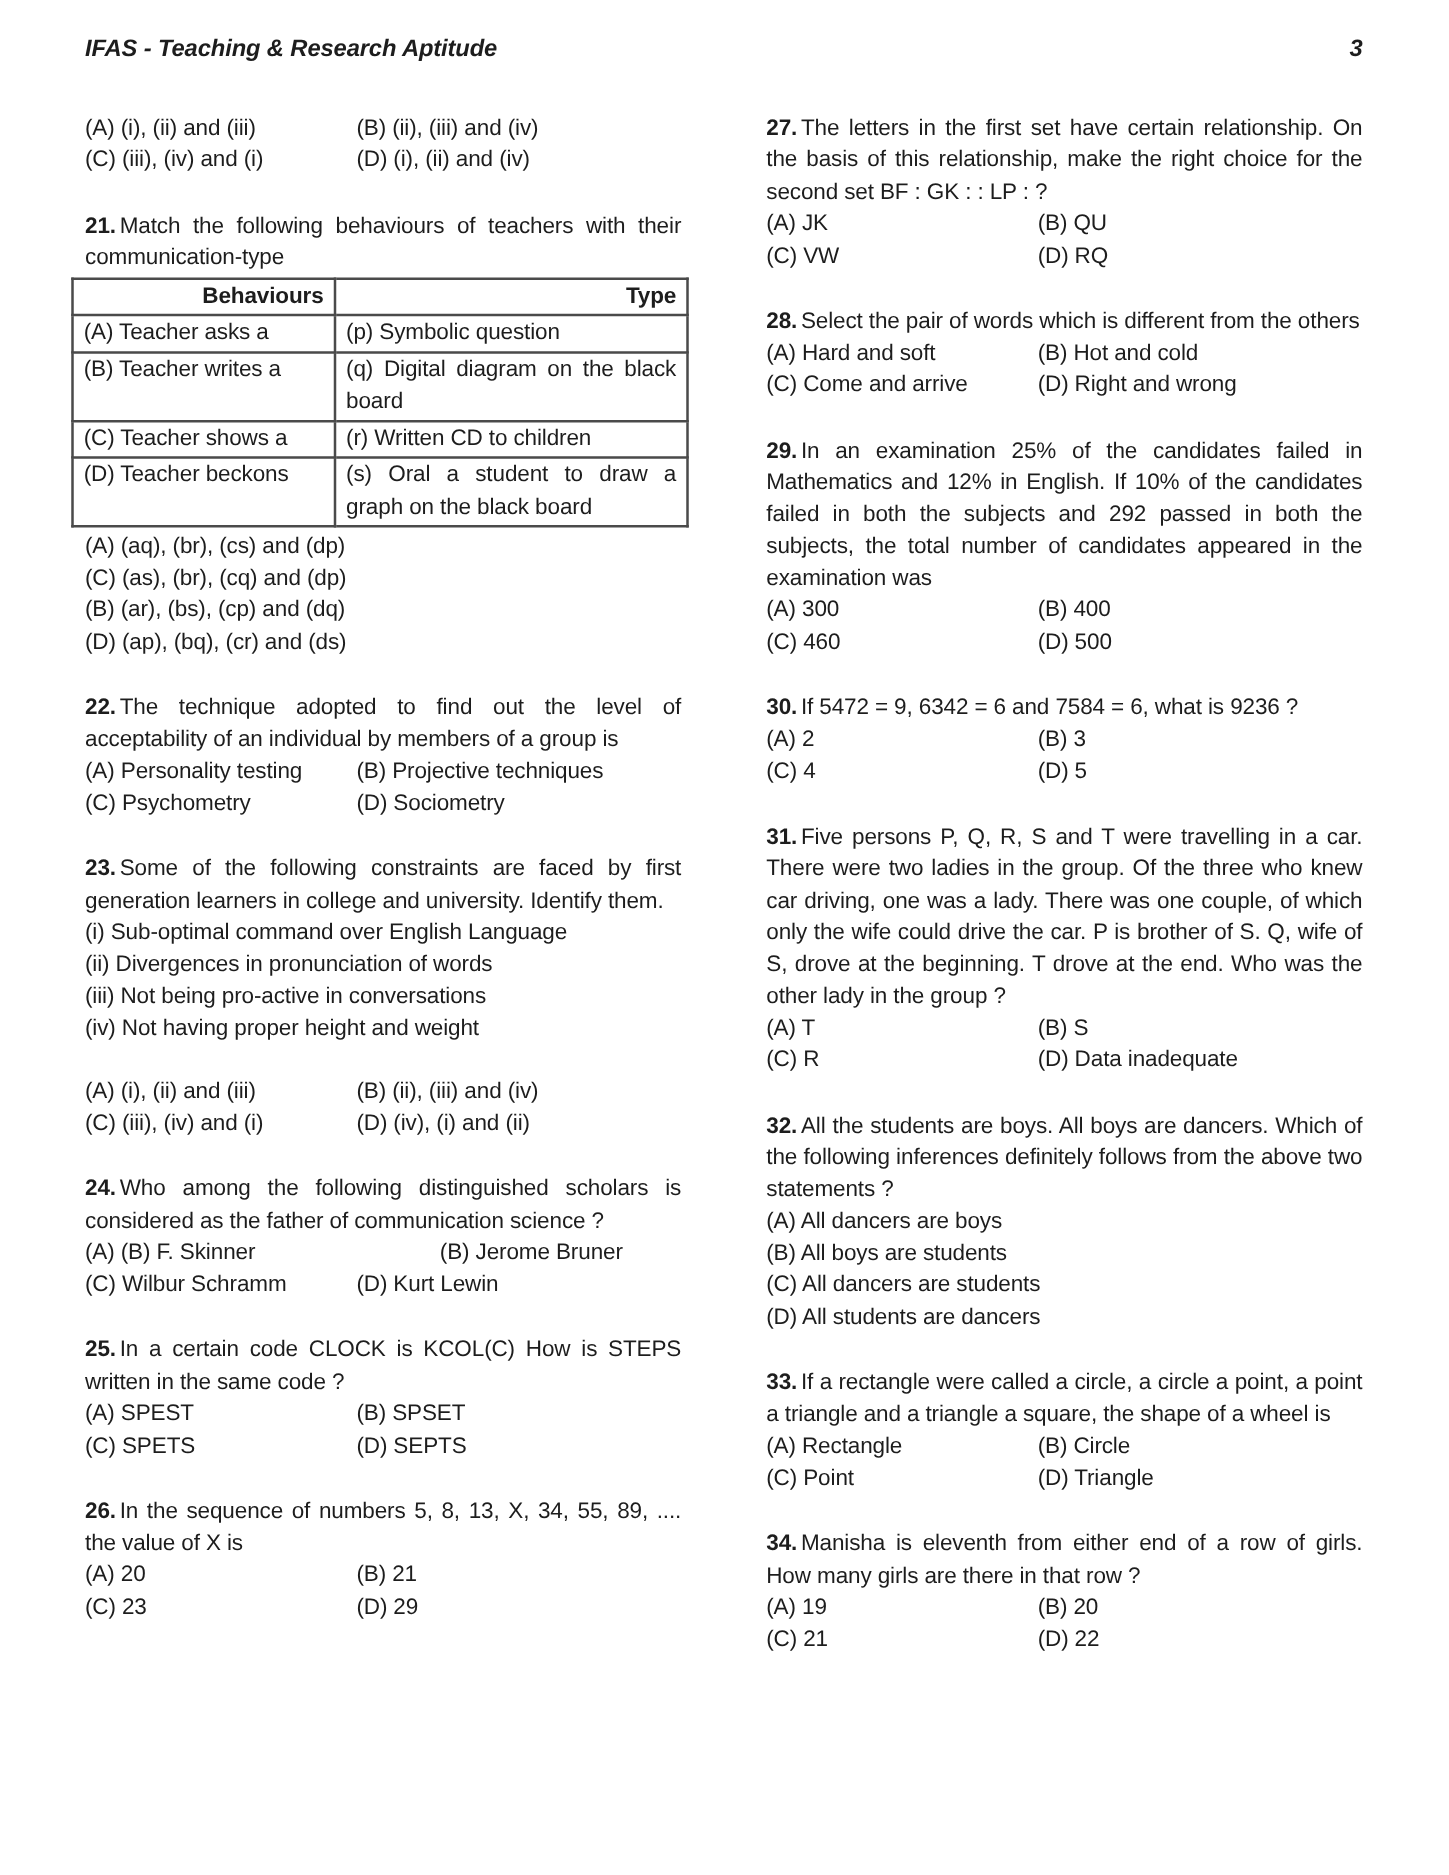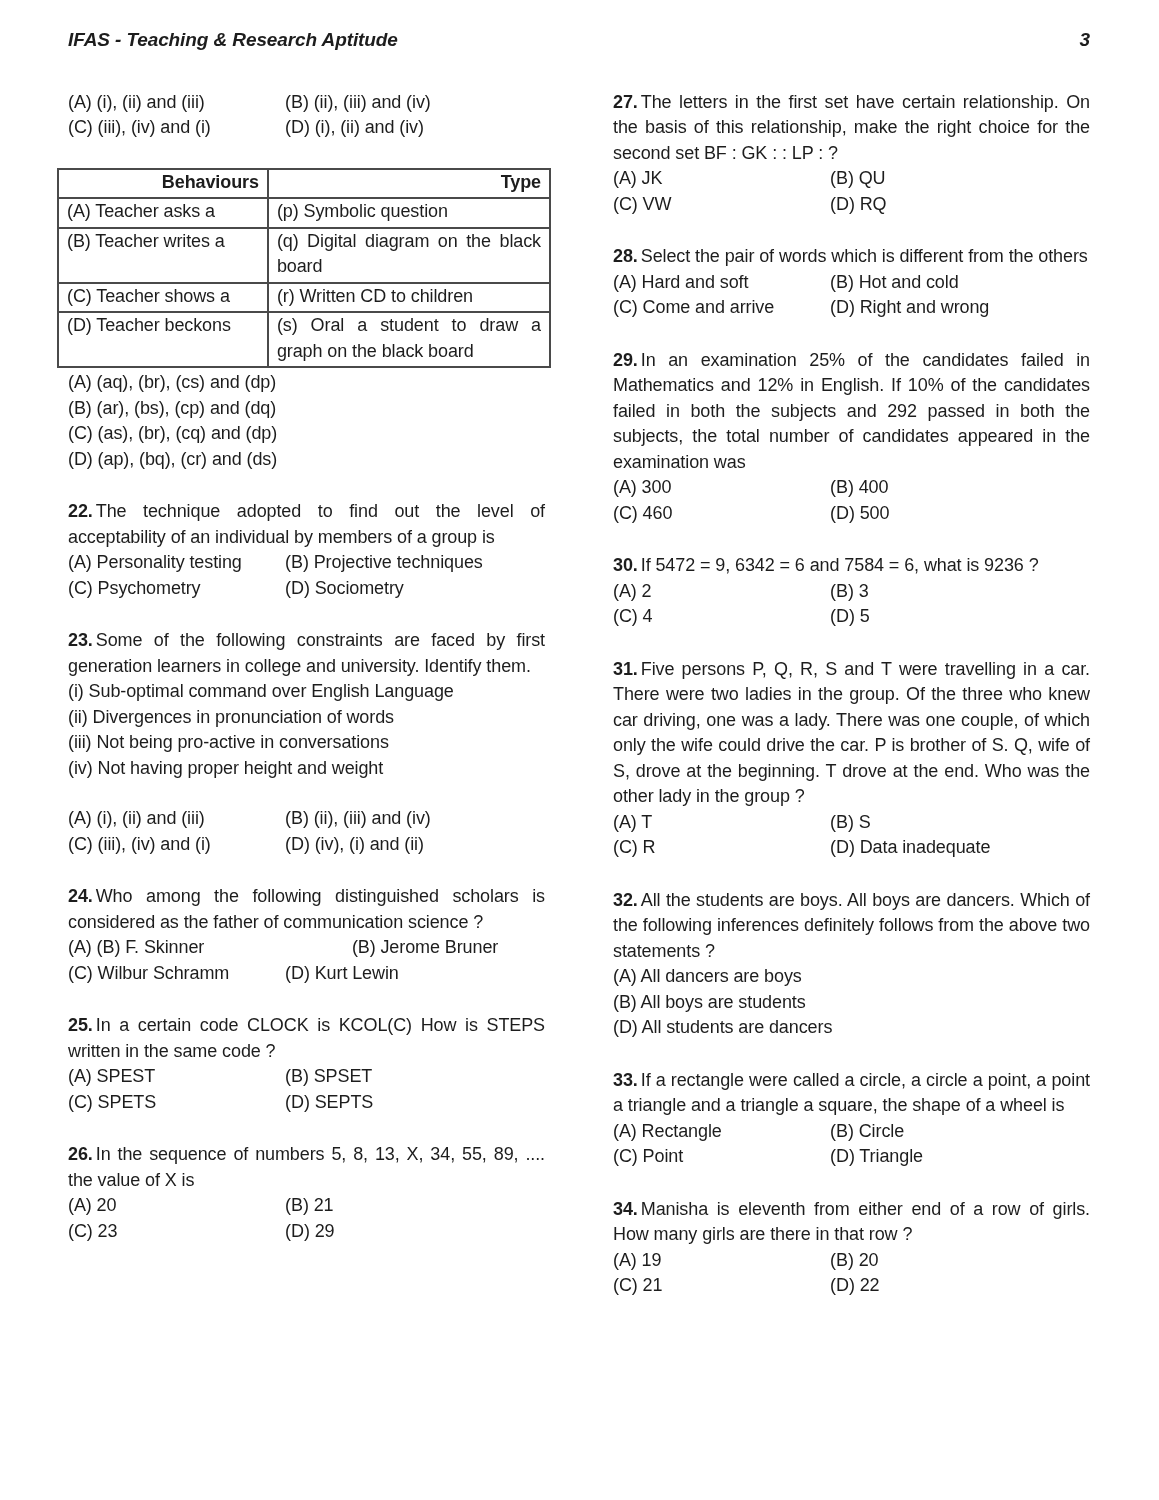--- a/index.html
+++ b/index.html
@@ -65,20 +65,21 @@
           <span class="opt-a">(A) (i), (ii) and (iii)</span>
           <span class="opt-b">(B) (ii), (iii) and (iv)</span>
         </div>
         <div class="opt-row">
           <span class="opt-a">(C) (iii), (iv) and (i)</span>
           <span class="opt-b">(D) (i), (ii) and (iv)</span>
         </div>
       </div>
 
       <div class="question">
+        <p class="qtext"><span class="qnum">21.</span><span>Match the following behaviours of teachers with their communication-type</span></p>
         <table class="match">
           <tbody>
               <tr>
             <th class="c1">Behaviours</th>
             <th class="c2">Type</th>
           </tr>
           <tr>
             <td class="c1">(A) Teacher asks a</td>
             <td class="c2">(p) Symbolic question</td>
           </tr>
@@ -91,22 +92,22 @@
             <td class="c2">(r) Written CD to children</td>
           </tr>
           <tr>
             <td class="c1">(D) Teacher beckons</td>
             <td class="c2">(s) Oral a student to draw a graph on the black board</td>
           </tr>
         </tbody>
           </table>
         <div class="opts">
           <div>(A) (aq), (br), (cs) and (dp)</div>
+          <div>(C) (as), (br), (cq) and (dp)</div>
           <div>(B) (ar), (bs), (cp) and (dq)</div>
-          <div>(C) (as), (br), (cq) and (dp)</div>
           <div>(D) (ap), (bq), (cr) and (ds)</div>
         </div>
       </div>
 
       <div class="question">
         <p class="qtext"><span class="qnum">22.</span><span>The technique adopted to find out the level of acceptability of an individual by members of a group is</span></p>
         <div class="opts">
           <div class="opt-row">
             <span class="opt-a">(A) Personality testing</span>
             <span class="opt-b">(B) Projective techniques</span>
@@ -252,20 +253,21 @@
             <span class="opt-b">(D) Data inadequate</span>
           </div>
         </div>
       </div>
 
       <div class="question">
         <p class="qtext"><span class="qnum">32.</span><span>All the students are boys. All boys are dancers. Which of the following inferences definitely follows from the above two statements ?</span></p>
         <div class="opts">
           <div>(A) All dancers are boys</div>
           <div>(B) All boys are students</div>
+          <div>(C) All dancers are students</div>
           <div>(D) All students are dancers</div>
         </div>
       </div>
 
       <div class="question">
         <p class="qtext"><span class="qnum">33.</span><span>If a rectangle were called a circle, a circle a point, a point a triangle and a triangle a square, the shape of a wheel is</span></p>
         <div class="opts">
           <div class="opt-row">
             <span class="opt-a">(A) Rectangle</span>
             <span class="opt-b">(B) Circle</span>

